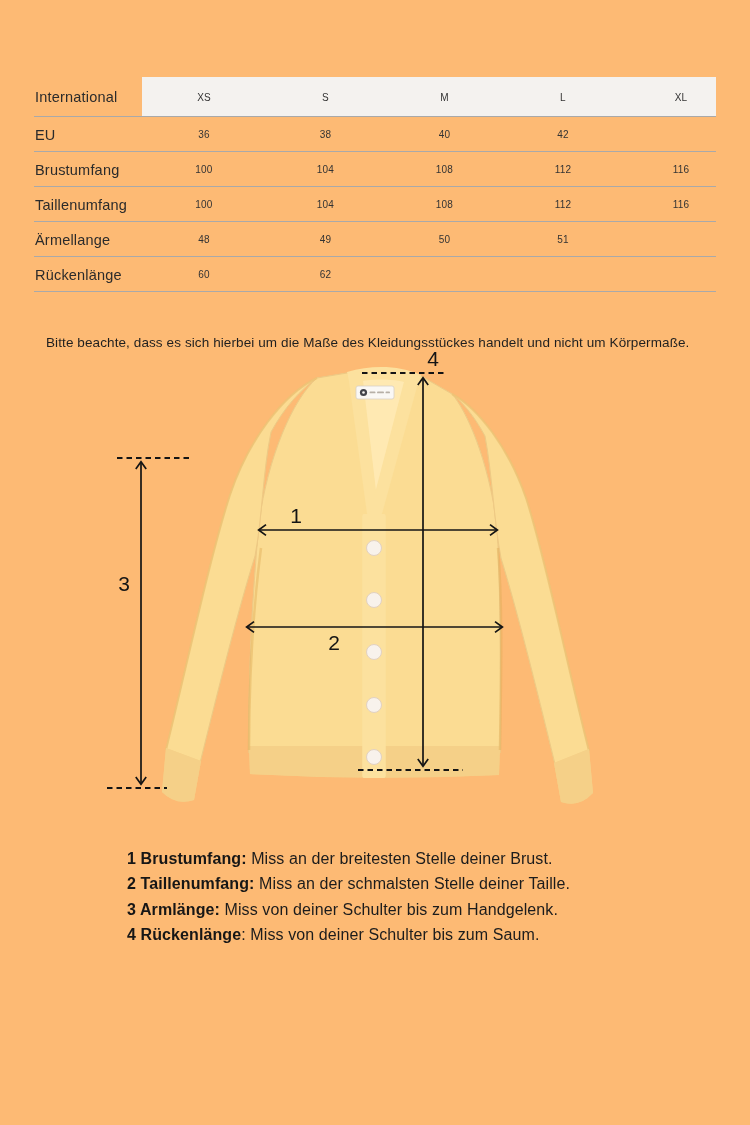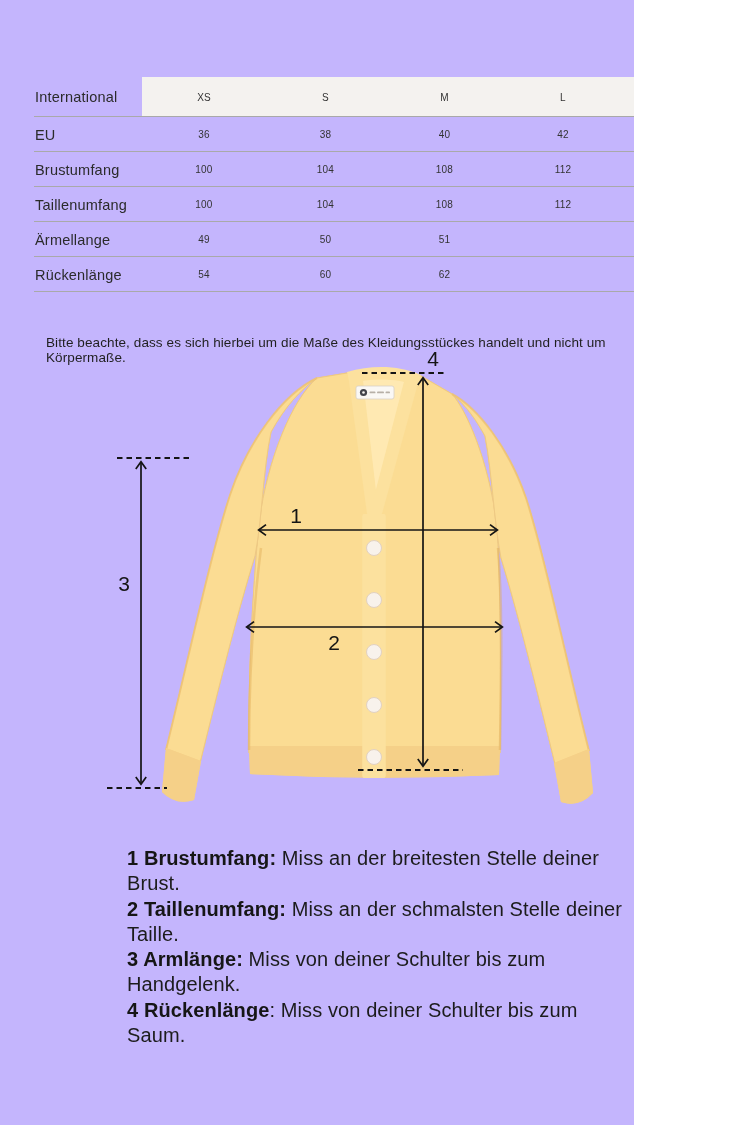--- a/index.html
+++ b/index.html
@@ -1,17 +1,17 @@
 <!DOCTYPE html>
 <html><head>
 <meta charset="utf-8">
 <style>
   html,body{margin:0;padding:0;background:#fff;}
   .page{
-    position:relative;width:634px;height:1125px;background:#c4b5fd;
+    position:relative;width:750px;height:1125px;background:#fdba74;
     font-family:"Liberation Sans", sans-serif;color:#2e2e2e;overflow:hidden;
   }
 
   
   .size-table{position:absolute;left:34px;top:77px;width:706px;}
   .t-row{
     position:relative;display:grid;
     grid-template-columns:108px 124px 119px 119px 118px 118px;
     height:35px;
   }
@@ -36,21 +36,21 @@
   
   .diagram{position:absolute;left:95px;top:350px;width:560px;height:465px;}
   .anno{stroke:#141414;stroke-width:1.7;fill:none;}
   .dash{stroke:#141414;stroke-width:2.2;fill:none;stroke-dasharray:5.5 4;}
   .mlabel{font-family:"Liberation Sans", sans-serif;font-size:21px;fill:#141414;text-anchor:middle;}
   .seam{fill:none;stroke:#edc173;stroke-width:2;opacity:.75;}
   .seam-soft{fill:none;stroke:#e0ac58;stroke-width:2.5;opacity:.45;}
 
   
   .legend{position:absolute;left:127px;top:846px;}
-  .legend p{margin:0;font-size:20px;line-height:25.3px;color:#1c1c1c;letter-spacing:.1px;}
+  .legend p{margin:0;font-size:16px;line-height:25.3px;color:#1c1c1c;letter-spacing:.1px;}
   .legend b{font-weight:700;color:#161616;}
 </style>
 </head>
 <body>
 
 <div class="page">
 
   <div class="size-table">
     <div class="t-row t-header">
       <div class="cell label">International</div>
@@ -82,28 +82,28 @@
       <div class="cell label">Taillenumfang</div>
       <div class="cell">100</div>
       <div class="cell">104</div>
       <div class="cell">108</div>
       <div class="cell">112</div>
       <div class="cell">116</div>
     </div>
 
     <div class="t-row">
       <div class="cell label">Ärmellange</div>
+      <div class="cell">48</div>
       <div class="cell">49</div>
       <div class="cell">50</div>
       <div class="cell">51</div>
     </div>
 
     <div class="t-row">
       <div class="cell label">Rückenlänge</div>
-      <div class="cell">54</div>
       <div class="cell">60</div>
       <div class="cell">62</div>
     </div>
   </div>
 
   <p class="note">Bitte beachte, dass es sich hierbei um die Maße des Kleidungsstückes handelt und nicht um Körpermaße.</p>
 
   <svg class="diagram" viewBox="95 350 560 465">
     <defs>
       <pattern id="ribV" width="4.2" height="8" patternUnits="userSpaceOnUse">

